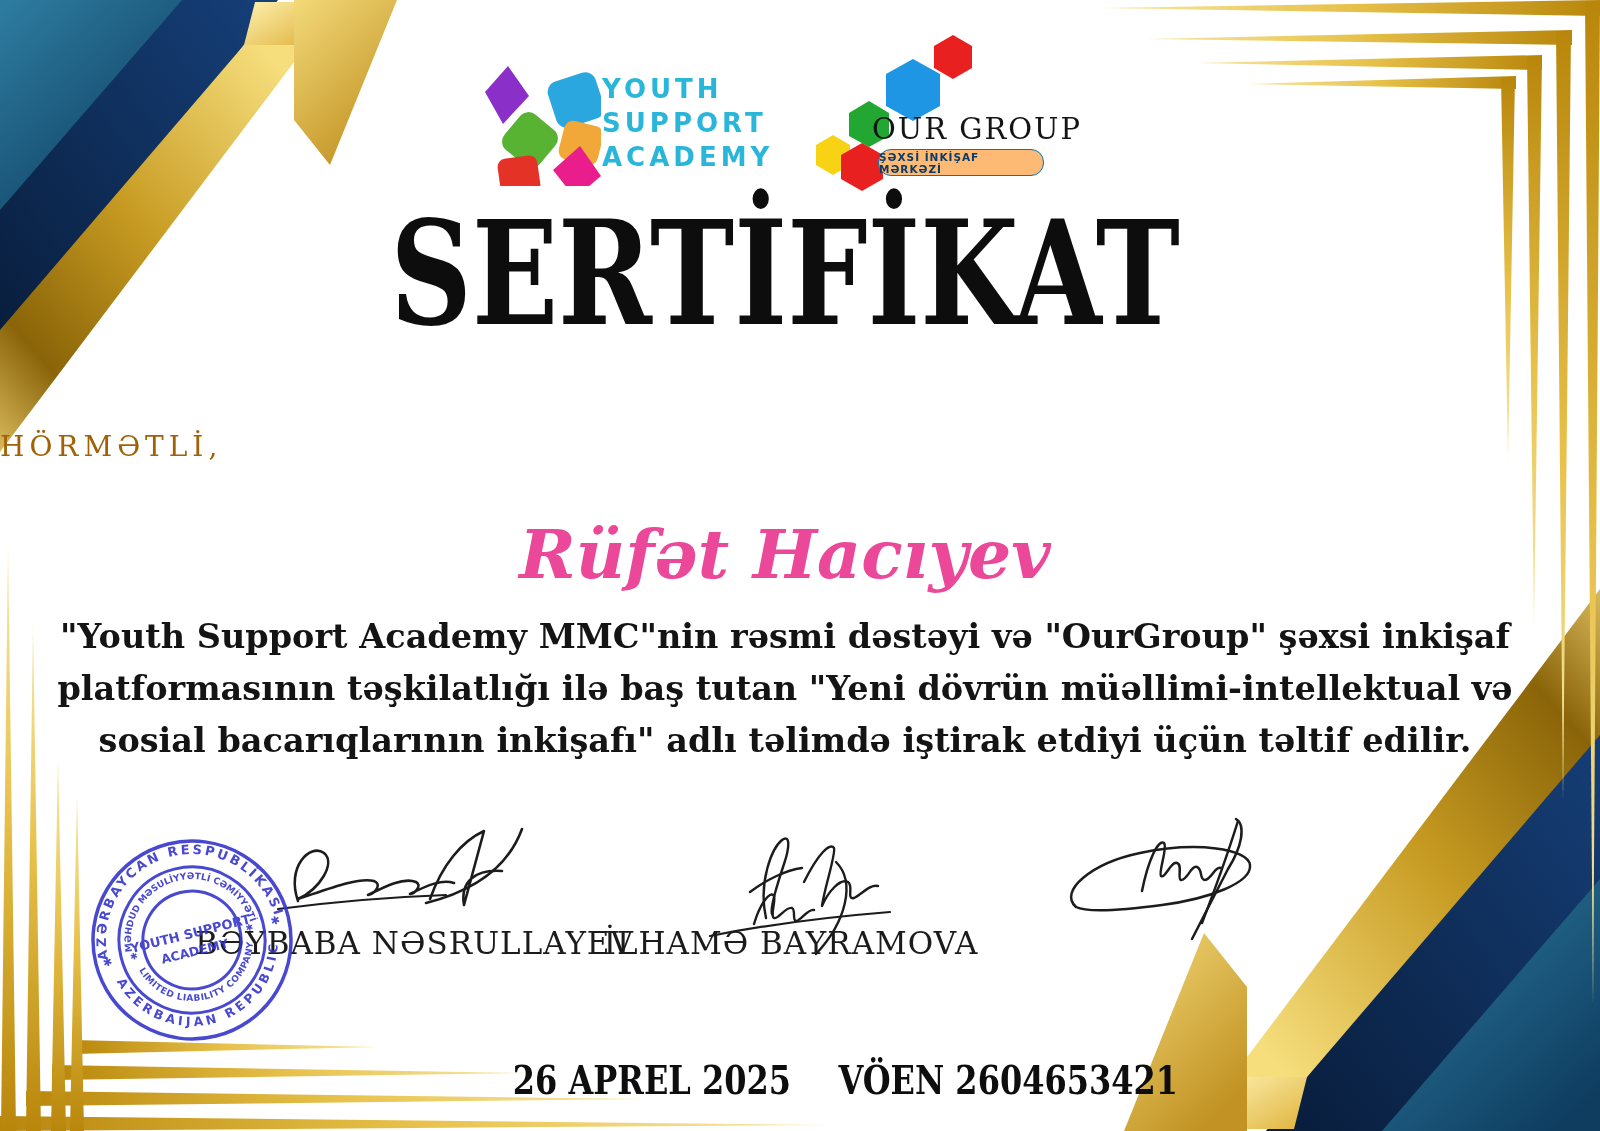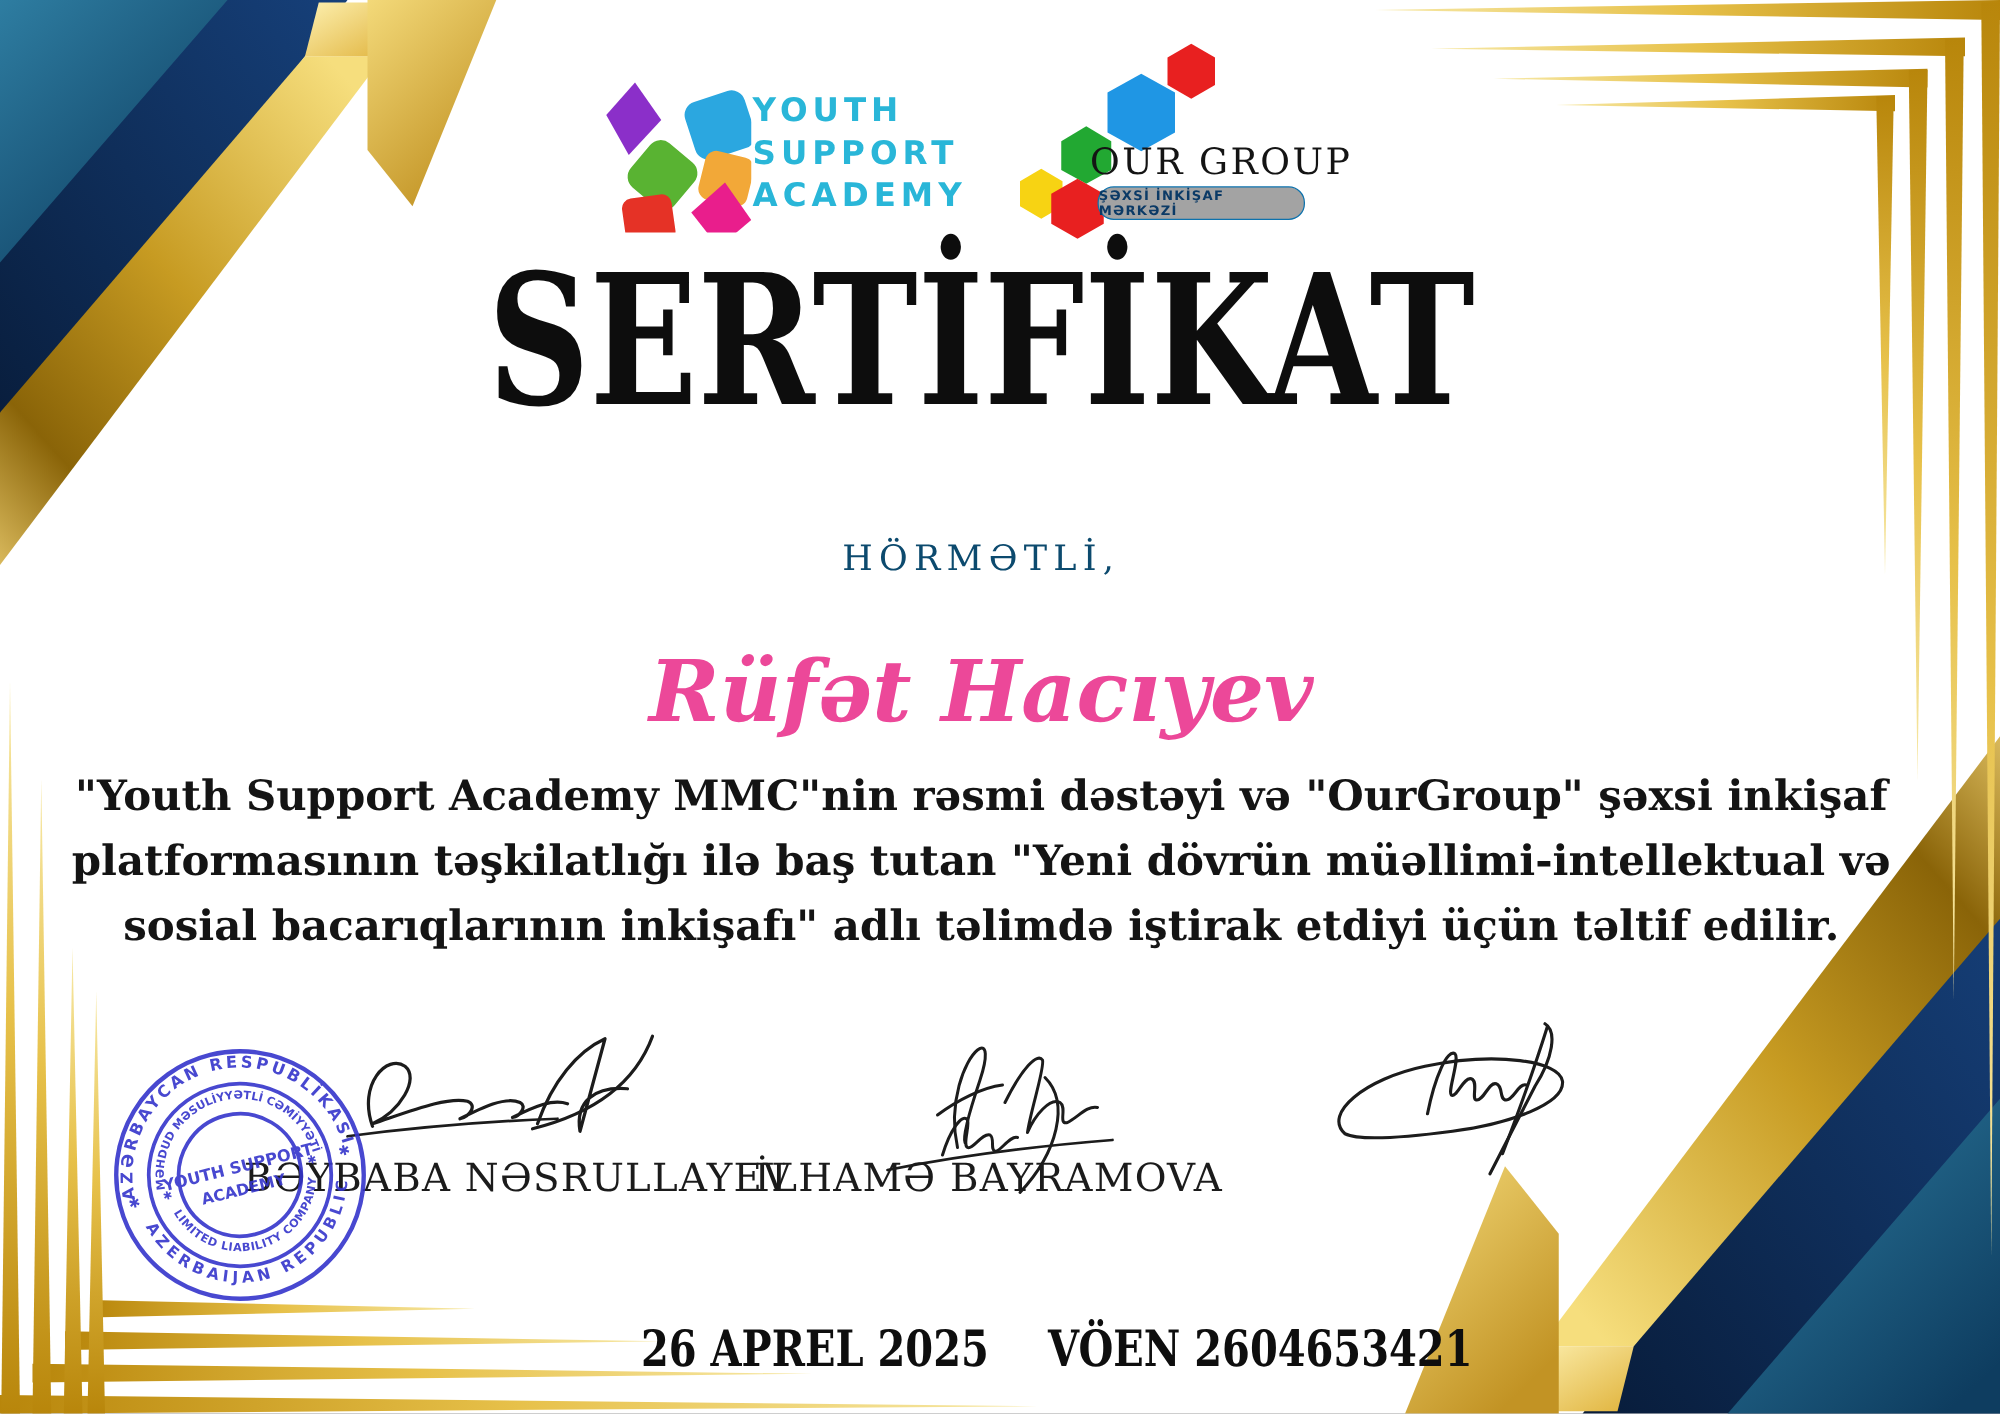--- a/index.html
+++ b/index.html
@@ -8,29 +8,29 @@
   .abs{position:absolute;}
   svg{display:block;}
 
   
   .ysa-icon{left:483px;top:58px;width:118px;height:128px;}
   .ysa-text{left:602px;top:72px;line-height:34px;font-family:"DejaVu Sans",sans-serif;
             font-weight:bold;font-size:26px;letter-spacing:4px;color:#29b6d8;}
   .og-icon{left:793px;top:30px;width:200px;height:165px;}
   .og-title{left:872px;top:112px;width:200px;font-family:"DejaVu Serif",serif;
             font-size:29px;letter-spacing:2px;color:#141414;white-space:nowrap;}
-  .og-pill{left:878px;top:149px;width:164px;height:25px;background:#a3a3a3;border:1px solid #0d72ad;
+  .og-pill{left:878px;top:149px;width:164px;height:25px;background:#fdba74;border:1px solid #0d72ad;
            border-radius:13px;display:flex;align-items:center;justify-content:center;
            font-family:"DejaVu Sans",sans-serif;font-weight:bold;font-size:10.5px;
            letter-spacing:1px;color:#0b3a66;}
 
   
   .title{left:0;top:198px;width:1570px;text-align:center;font-weight:bold;font-size:145px;
          line-height:150px;transform:scaleX(.78);transform-origin:50% 50%;color:#0d0d0d;white-space:nowrap;}
-  .salutation{left:0;top:430px;width:1570px;text-align:center;font-size:28px;letter-spacing:5px;color:#0c4a6e;}
+  .salutation{left:0;top:430px;width:1570px;font-size:28px;letter-spacing:5px;color:#a16207;}
   .recipient{left:0;top:514px;width:1570px;text-align:center;font-weight:bold;font-style:italic;
              font-size:68px;color:#ec4899;}
   .bodyline{left:0;width:1570px;text-align:center;font-weight:bold;font-size:33.5px;color:#141414;white-space:nowrap;}
   .bl1{top:617px;} .bl2{top:669px;} .bl3{top:721px;}
 
   
   .sigblock{position:absolute;text-align:center;}
   .signame{font-size:31px;letter-spacing:1px;color:#1b1b1b;white-space:nowrap;}
   .sigrole{font-size:21px;color:#222;margin-top:6px;white-space:nowrap;}
   .sb1{left:195px;top:925px;width:400px;}

